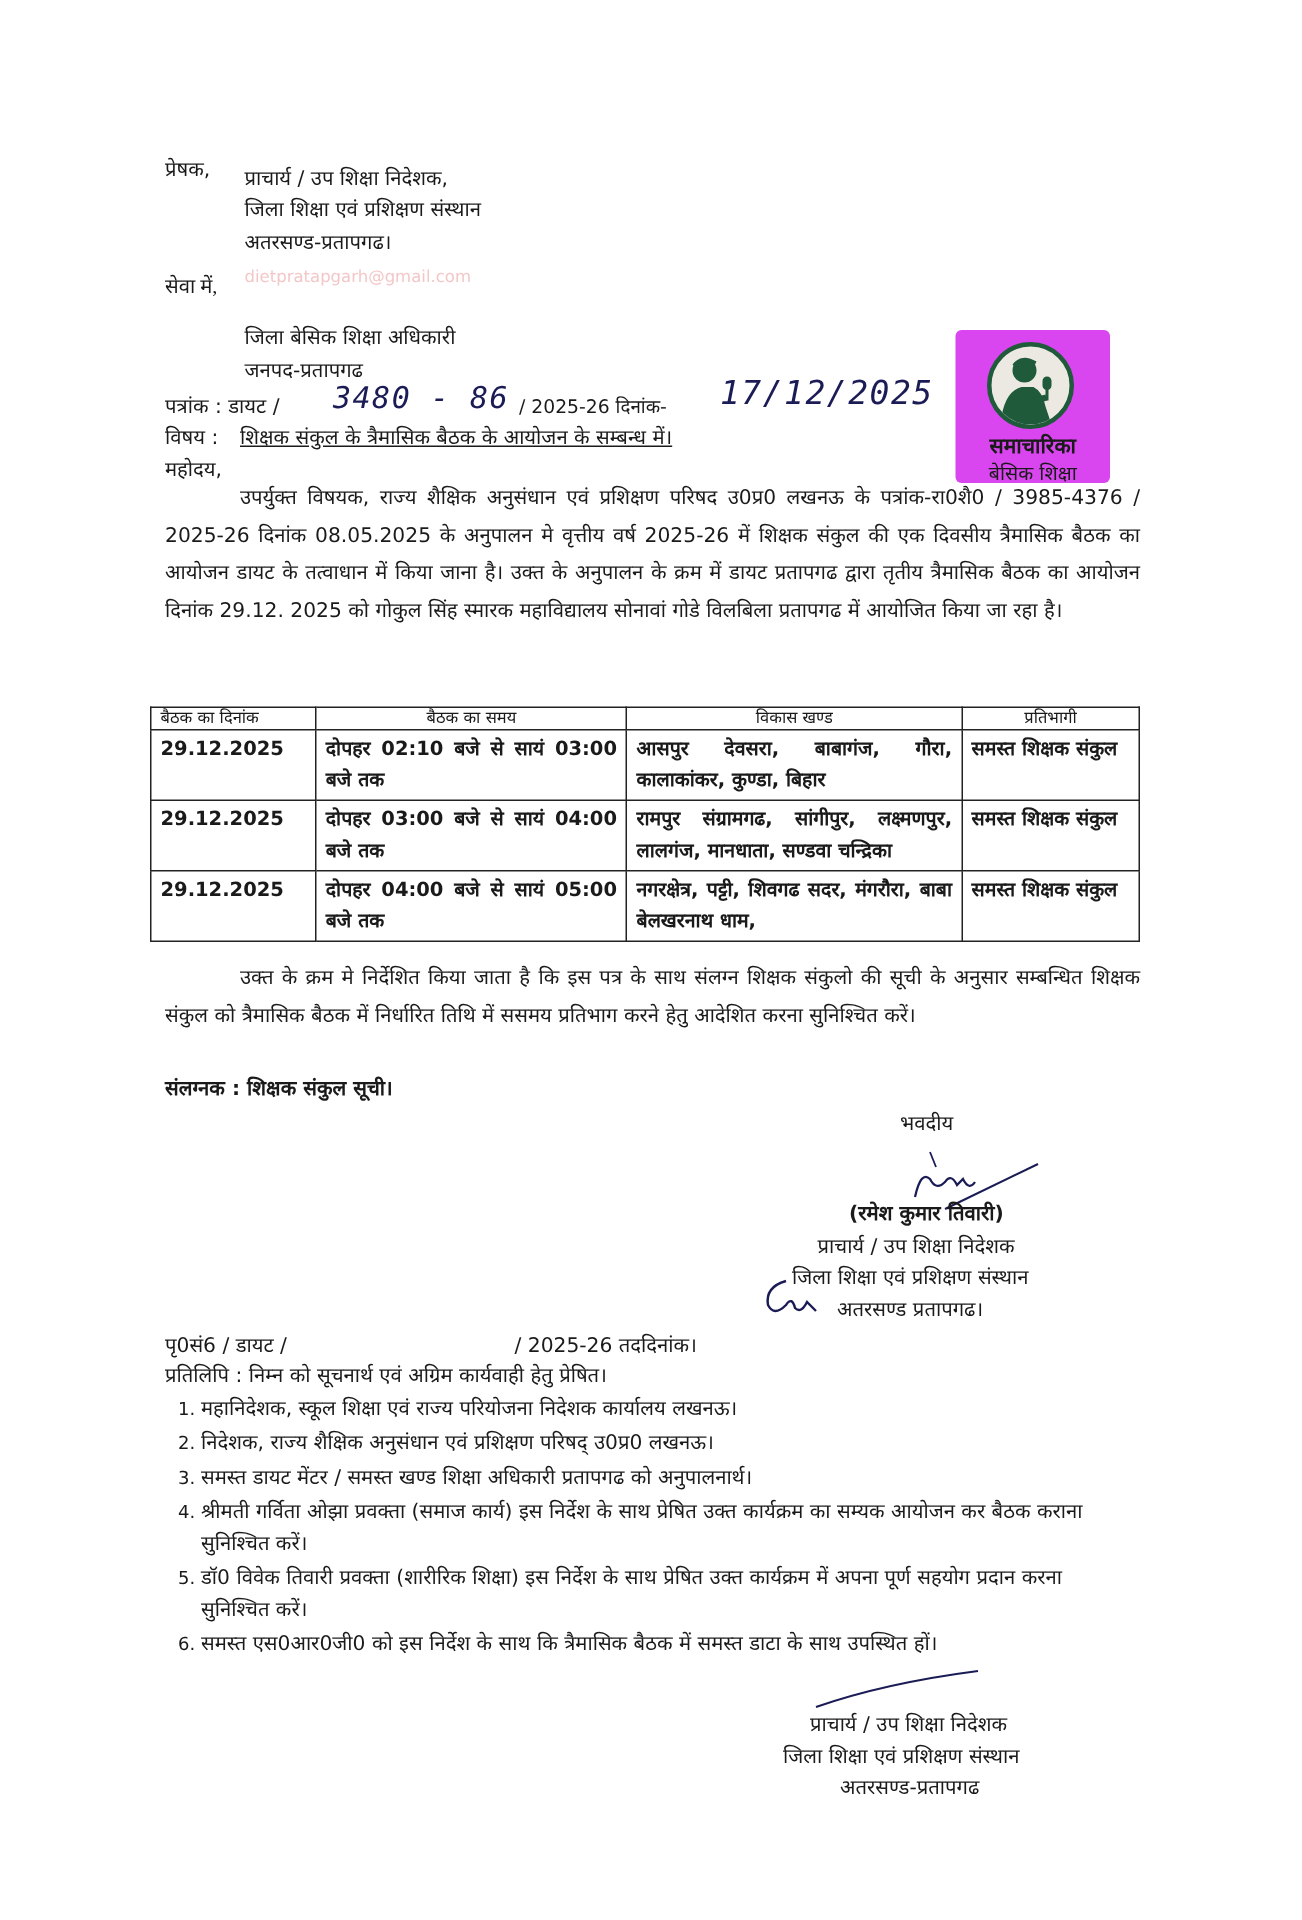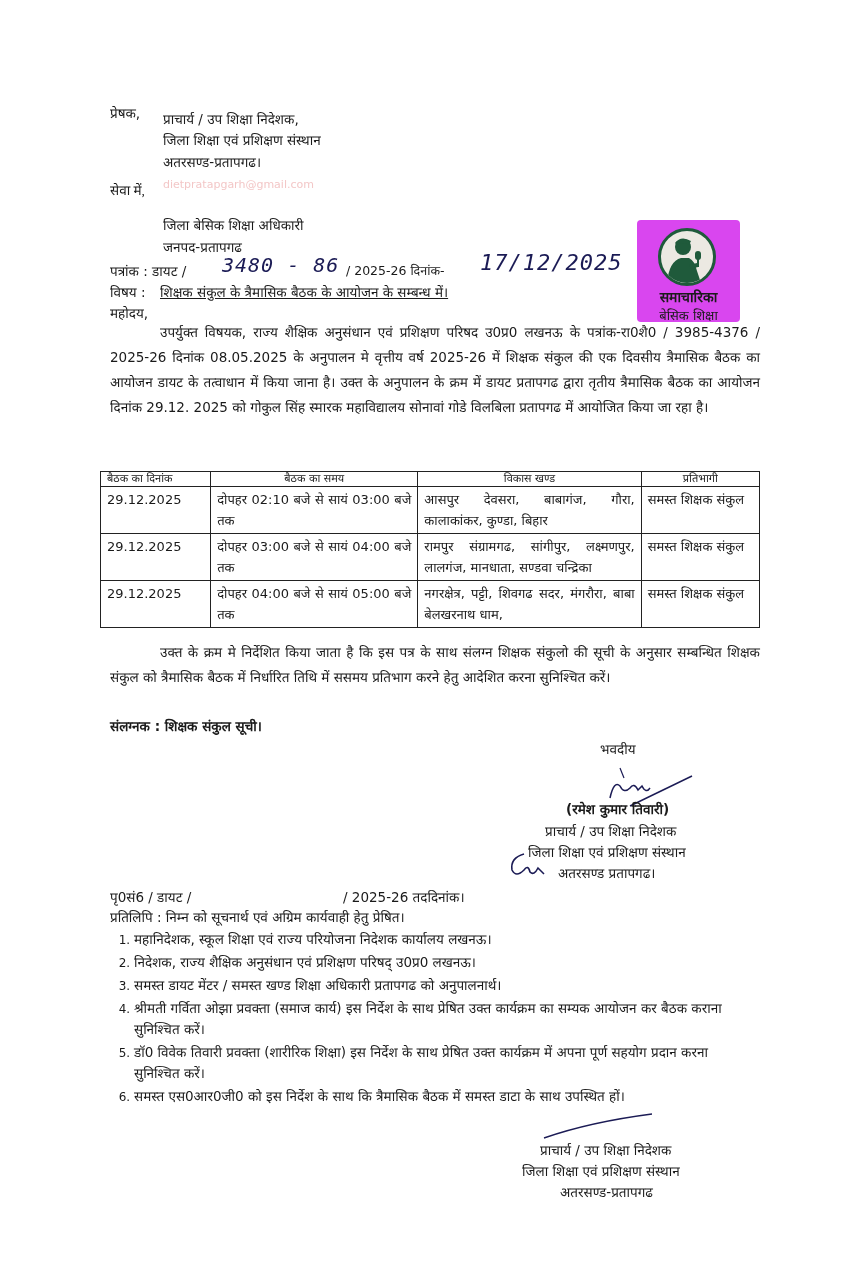--- a/index.html
+++ b/index.html
@@ -28,21 +28,21 @@
   }
   .logo-circle svg { position: absolute; left: 0; top: 0; }
   .logo-title { position: absolute; left: 0; right: 0; top: 67px; font-size: 14px; font-weight: bold; color: #1a1a1a; }
   .logo-sub { position: absolute; left: 0; right: 0; top: 86px; font-size: 13px; color: #1a1a1a; }
 
   
   table.sched {
     position: absolute; left: 100px; top: 471px; width: 660px;
     border-collapse: collapse; font-size: 13px;
   }
-  table.sched th, table.sched td { border: 1.3px solid #222; vertical-align: top; padding: 2px 6px; line-height: 21px; }
+  table.sched th, table.sched td { border: 1.3px solid #222; vertical-align: top; padding: 2px 6px; line-height: 21px; font-weight: bold; }
   table.sched th { font-size: 11px; font-weight: normal; padding: 0 6px; line-height: 14px; }
   table.sched th.c1 { text-align: left; }
   table.sched td { text-align: justify; }
   .col1 { width: 96px; }
   .col2 { width: 192px; }
   .col3 { width: 208px; }
   .col4 { width: 104px; }
 
   ol.copies { position: absolute; left: 112px; top: 929px; margin: 0; padding-left: 22px; font-size: 13.5px; width: 620px; }
   ol.copies li { line-height: 21px; margin-bottom: 2px; }

